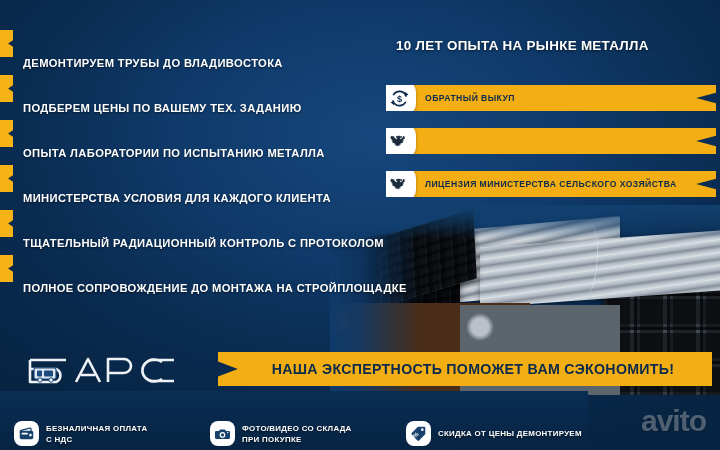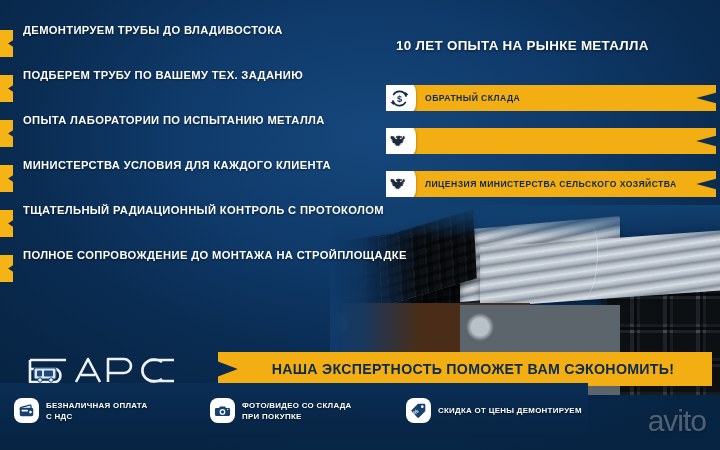--- a/index.html
+++ b/index.html
@@ -123,21 +123,21 @@
   }
 
   
   .bullets {
     position: absolute; left: 0; top: 24px; width: 420px;
   }
   .bullet-row {
     position: relative;
     height: 45px;
     display: flex;
-    align-items: flex-start;
+    align-items: flex-end;
   }
   .tab {
     position: absolute; left: 0; top: 6px;
     width: 13px; height: 27px;
     background: #f5b316;
     clip-path: polygon(0 0, 100% 0, 100% 38%, 62% 50%, 100% 62%, 100% 100%, 0 100%);
   }
   .bullet-text {
     margin-left: 23px;
     color: #ffffff;
@@ -207,25 +207,25 @@
     color: #0c2a4d;
     font-size: 14.2px;
     font-weight: bold;
     letter-spacing: .3px;
     white-space: nowrap;
     padding-left: 16px;
   }
 
   
   .features {
-    position: absolute; left: 0; bottom: 12px;
+    position: absolute; left: 0; bottom: 4px;
     width: 588px; height: 55px;
     background: linear-gradient(180deg, #0a2e55 0%, #072443 100%);
     display: flex;
-    align-items: center;
+    align-items: flex-end;
   }
   .feature {
     display: flex;
     align-items: center;
     gap: 7px;
     flex: 1 1 0;
     padding-left: 14px;
   }
   .feature-icon {
     flex: 0 0 auto;
@@ -240,21 +240,21 @@
     font-weight: bold;
     letter-spacing: .3px;
     line-height: 11px;
     white-space: pre-line;
     text-shadow: 0 1px 2px rgba(0,0,0,.6);
   }
 
   
   .watermark {
     position: absolute; right: 14px; bottom: 12px;
-    font-size: 30px; font-weight: normal;
+    font-size: 30px; font-weight: bold;
     color: rgba(255,255,255,.30);
     letter-spacing: -1px;
     text-shadow: 0 1px 2px rgba(0,0,0,.25);
     pointer-events: none;
   }
 </style>
 </head>
 <body>
 
 <div class="banner">
@@ -276,21 +276,21 @@
 
   <div class="bullets">
 
     <div class="bullet-row">
       <span class="tab"></span>
       <span class="bullet-text">ДЕМОНТИРУЕМ ТРУБЫ ДО ВЛАДИВОСТОКА</span>
     </div>
 
     <div class="bullet-row">
       <span class="tab"></span>
-      <span class="bullet-text">ПОДБЕРЕМ ТРУБУ ПО ВАШЕМУ ТЕХ. ЗАДАНИЮ</span>
+      <span class="bullet-text">ПОДБЕРЕМ ЦЕНЫ ПО ВАШЕМУ ТЕХ. ЗАДАНИЮ</span>
     </div>
 
     <div class="bullet-row">
       <span class="tab"></span>
       <span class="bullet-text">ОПЫТА ЛАБОРАТОРИИ ПО ИСПЫТАНИЮ МЕТАЛЛА</span>
     </div>
 
     <div class="bullet-row">
       <span class="tab"></span>
       <span class="bullet-text">МИНИСТЕРСТВА УСЛОВИЯ ДЛЯ КАЖДОГО КЛИЕНТА</span>
@@ -315,21 +315,21 @@
     <div class="badge">
       <span class="badge-icon">
         <svg width="21" height="21" viewBox="0 0 24 24" aria-hidden="true">
           <path d="M19.5 9.2A8 8 0 0 0 5.2 7.6" fill="none" stroke="#0c2a4d" stroke-width="1.9" stroke-linecap="round"></path>
           <path d="M4.5 14.8A8 8 0 0 0 18.8 16.4" fill="none" stroke="#0c2a4d" stroke-width="1.9" stroke-linecap="round"></path>
           <path d="M19.9 4.6l-.4 4.8 4.1-1.4z" fill="#0c2a4d" transform="translate(-1.4,-0.2)"></path>
           <path d="M4.1 19.4l.4-4.8-4.1 1.4z" fill="#0c2a4d" transform="translate(1.4,0.2)"></path>
           <text x="12" y="16.4" font-family="Liberation Sans, sans-serif" font-size="10.5" font-weight="bold" fill="#0c2a4d" text-anchor="middle">$</text>
         </svg>
       </span>
-      <span class="badge-label">ОБРАТНЫЙ СКЛАДА</span>
+      <span class="badge-label">ОБРАТНЫЙ ВЫКУП</span>
     </div>
 
     <div class="badge">
       <span class="badge-icon">
         <svg width="20" height="20" viewBox="0 0 24 24" aria-hidden="true">
           <g fill="#1b2a3d">
             <path d="M12 5.6c.9 0 1.5.7 1.5 1.5 0 .6-.3 1-.8 1.3l1.6 1.4 2.6-2.6-.9-.2 2.4-1.4-.3 1.6 1.6-.5-1.4 2 .9.4-3 2.1 1.9.6-2.3 1.4 1.3.8-3.6 1.1.9 1-1.9.2.6 1.3-1.4-.6v1.6l-1.3-1.2-1.3 1.2v-1.6l-1.4.6.6-1.3-1.9-.2.9-1-3.6-1.1 1.3-.8-2.3-1.4 1.9-.6-3-2.1.9-.4-1.4-2 1.6.5-.3-1.6L6.9 7l-.9.2L8.6 9.8l1.6-1.4c-.5-.3-.8-.7-.8-1.3 0-.8.7-1.5 1.5-1.5z"></path>
             <circle cx="9.6" cy="7.2" r="1.3"></circle>
             <circle cx="14.4" cy="7.2" r="1.3"></circle>
           </g>

